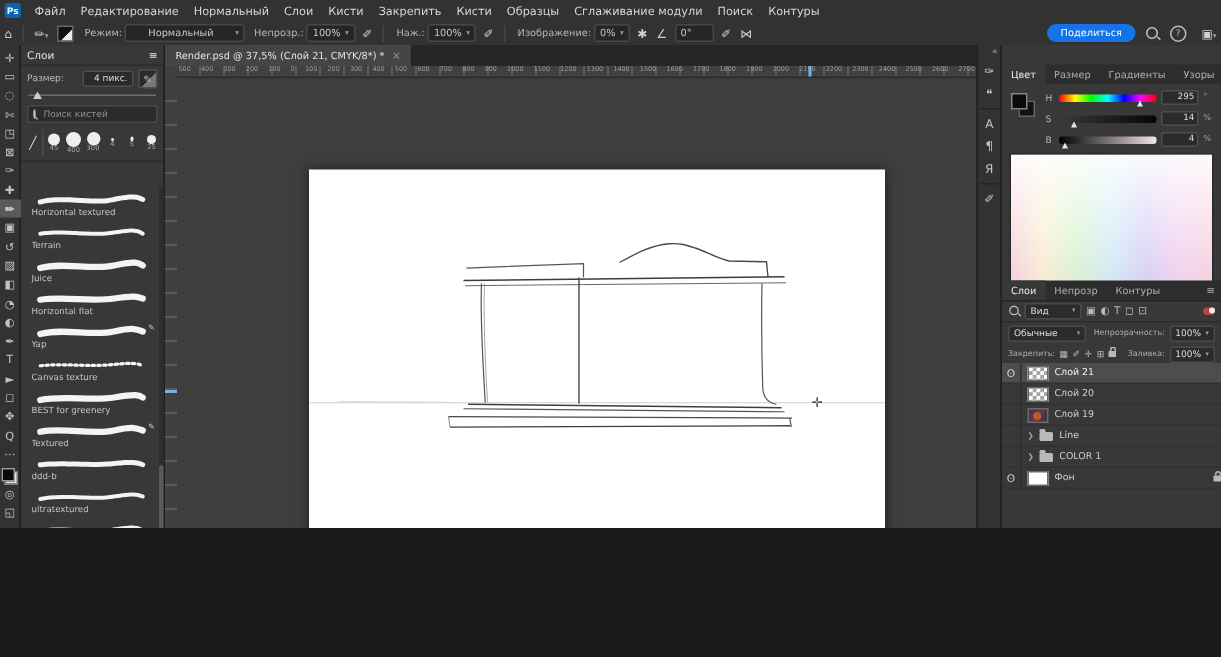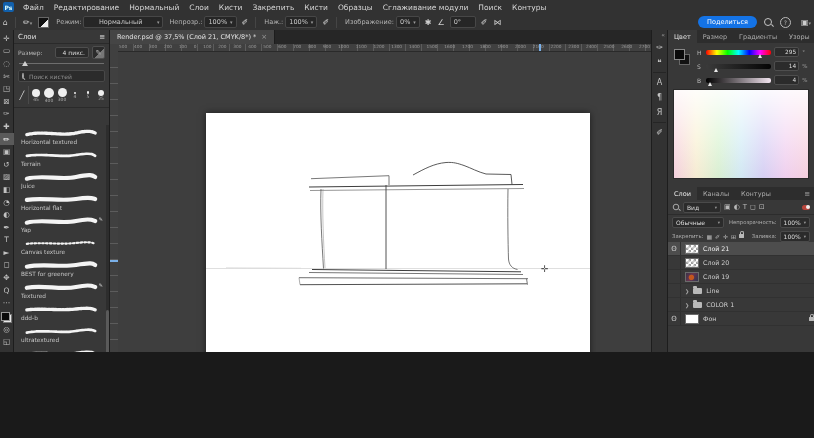--- a/index.html
+++ b/index.html
@@ -111,21 +111,21 @@
   #dockstrip .dchev{font-size:6px;color:#aaa;align-self:flex-end;margin:1px 2px 2px 0;}
   .dock-btn{width:15px;height:15px;display:flex;align-items:center;justify-content:center;font-size:8px;color:#c6c6c6;}
   .dock-div{width:13px;height:1px;background:#252525;margin:2px 0;}
   
   #rightpanels{left:668px;top:30px;width:146px;height:408px;background:#383838;}
   .ptabs{height:13px;background:#2d2d2d;display:flex;align-items:center;font-size:6.5px;color:#aeaeae;}
   .ptab{padding:0 6px;height:13px;display:flex;align-items:center;}
   .ptab.on{background:#383838;color:#e8e8e8;}
   .pmenu{margin-left:auto;padding:0 4px;color:#a8a8a8;font-size:7px;}
   
-  #colorpanel{position:absolute;left:0;top:0;right:0;height:157px;border-bottom:1px solid #252525;}
+  #colorpanel{position:absolute;left:0;top:13px;right:0;height:157px;border-bottom:1px solid #252525;}
   #cp-body{position:relative;padding:4px 5px 0 5px;}
   #cp-swatch{position:absolute;left:6px;top:6px;width:16px;height:16px;}
   #cp-fg{position:absolute;left:0;top:0;width:9px;height:9px;background:#0a0a0a;border:1px solid #888;z-index:2;}
   #cp-bg2{position:absolute;right:0;bottom:0;width:9px;height:9px;background:#121212;border:1px solid #666;}
   .cp-row{display:flex;align-items:center;margin:0 0 4px 24px;gap:3px;}
   .cp-lab{width:6px;font-size:6px;color:#bbb;}
   .cp-track{position:relative;width:66px;height:5px;border-radius:2px;}
   .cp-hdl{position:absolute;top:4px;width:0;height:0;border-left:2.5px solid transparent;border-right:2.5px solid transparent;
           border-bottom:4px solid #e8e8e8;}
   #tr-h{background:linear-gradient(to right,#f00,#ff0,#0f0,#0ff,#00f,#f0f,#f00);}
@@ -531,21 +531,21 @@
           <span class="cp-val">4</span>
           <span class="cp-unit">%</span>
         </div>
       </div>
       <div id="cp-field"></div>
     </div>
 
     <div id="layerspanel" class="abs">
       <div class="ptabs">
         <span class="ptab on">Слои</span>
-        <span class="ptab">Каналы</span>
+        <span class="ptab">Непрозр</span>
         <span class="ptab">Контуры</span>
         <span class="pmenu">≡</span>
       </div>
       <div class="lp-row" id="lp-filter">
         <span class="mag" style="transform:scale(.8);"></span>
         <span class="lp-dd" style="width:30px;">
           <span style="flex:1;">Вид</span>
           <span style="font-size:4.5px;color:#999;">▾</span>
           </span>
         <span class="lp-ic">▣</span>

